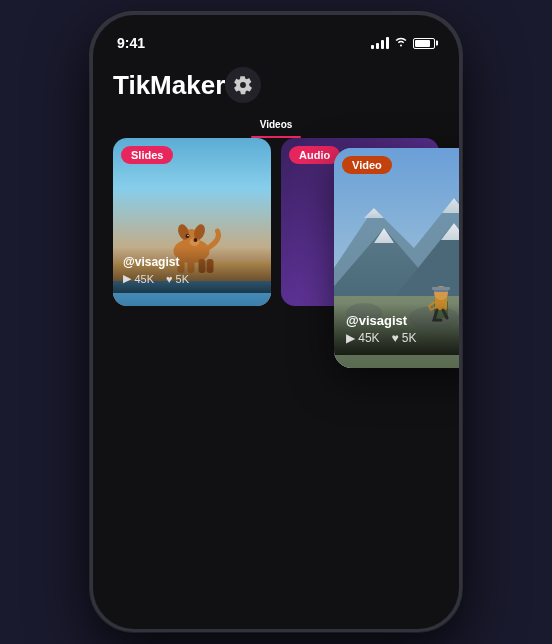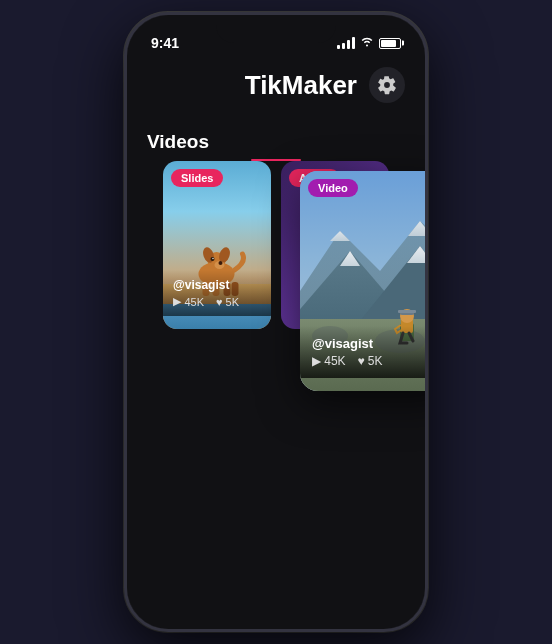--- a/index.html
+++ b/index.html
@@ -9,21 +9,21 @@
       background: #1a1a2e;
       display: flex;
       align-items: center;
       justify-content: center;
       font-family: -apple-system, BlinkMacSystemFont, 'Segoe UI', sans-serif;
       overflow: hidden;
     }
 
     .phone-wrapper {
       position: relative;
-      width: 304px;
+      width: 372px;
       height: 620px;
     }
 
     .phone-frame {
       position: absolute;
       top: 0; left: 0; right: 0; bottom: 0;
       background: #111114;
       border-radius: 44px;
       border: 3px solid #333340;
       box-shadow:
@@ -133,24 +133,23 @@
       width: 120px;
       height: 28px;
       background: #111114;
       border-radius: 0 0 18px 18px;
       z-index: 10;
     }
 
     
     .header {
       display: flex;
-      justify-content: flex-end;
+      justify-content: flex-start;
       align-items: center;
       padding: 8px 20px 4px;
-      gap: 12px;
     }
     .app-title {
       font-size: 26px;
       font-weight: 700;
       color: #fff;
     }
     .settings-btn {
       width: 36px;
       height: 36px;
       border-radius: 50%;
@@ -167,26 +166,26 @@
     }
 
     
     .tabs {
       display: flex;
       padding: 4px 20px 0;
       gap: 0;
     }
     .tab {
       flex: 1;
+      text-align: center;
       padding: 8px 0;
-      font-size: 19px;
+      font-size: 10px;
       color: #888;
       cursor: pointer;
       position: relative;
-      margin-top: 12px;
     }
     .tab.active {
       color: #fff;
       font-weight: 600;
     }
     .tab.active::after {
       content: '';
       position: absolute;
       bottom: 0;
       left: 50%;
@@ -220,21 +219,21 @@
       height: 2px;
       background: #fff;
       border-radius: 1px;
     }
 
     
     .videos-grid {
       display: grid;
       grid-template-columns: 1fr 1fr;
       gap: 10px;
-      padding: 0 36px;
+      padding: 0 20px;
       position: relative;
     }
 
     
     .video-card {
       border-radius: 14px;
       overflow: hidden;
       position: relative;
       height: 168px;
     }
@@ -260,21 +259,21 @@
       position: absolute;
       top: 8px;
       left: 8px;
       padding: 3px 10px;
       border-radius: 20px;
       font-size: 11px;
       font-weight: 600;
       color: #fff;
     }
     .badge-slides { background: #e8265e; }
-    .badge-video { background: #a21caf; }
+    .badge-video { background: #c2410c; }
     .badge-audio { background: #e8265e; }
 
     .card-footer {
       position: absolute;
       bottom: 13px;
       left: 0; right: 0;
       padding: 8px 10px;
       background: linear-gradient(transparent, rgba(0,0,0,0.6));
     }
     .card-author {

